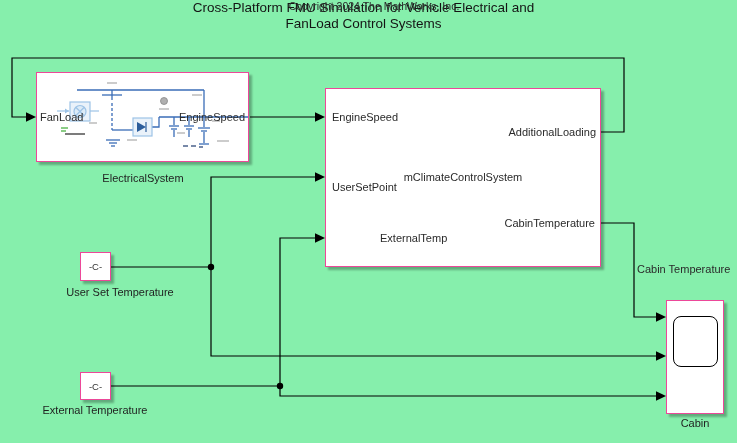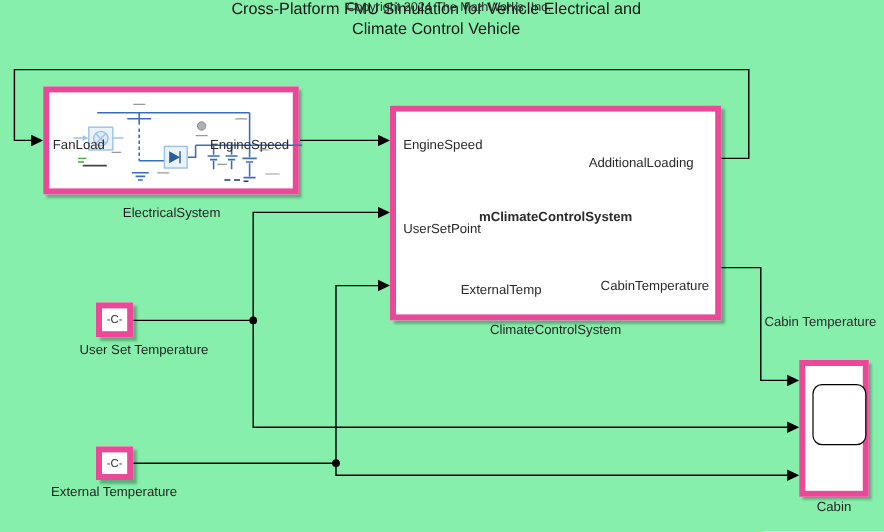--- a/index.html
+++ b/index.html
@@ -6,21 +6,21 @@
   #canvas {
     position:relative; width:737px; height:443px; background:#86efac;
     font-family:"Liberation Sans", sans-serif; color:#1a1a1a; overflow:hidden;
   }
   .abs { position:absolute; }
   #title {
     left:0; top:9; width:727px; text-align:center;
     font-size:13.5px; line-height:16px; color:#141414;
   }
   .simblock {
-    position:absolute; background:#ffffff; border:5px solid #ec4899;
+    position:absolute; background:#ffffff; border:1px solid #ec4899;
     box-shadow:3px 3px 2px rgba(0,0,0,0.28); box-sizing:border-box;
   }
   .blocklabel {
     position:absolute; transform:translateX(-50%);
     font-size:11px; color:#1f1f1f; white-space:nowrap;
   }
   .portlabel {
     position:absolute; font-size:11px; color:#2a2a2a;
     white-space:nowrap; line-height:13px;
   }
@@ -41,21 +41,21 @@
     font-size:10.5px; color:#2a2a2a;
   }
 </style>
 </head>
 <body>
 
 <div id="canvas">
 
   <div id="title" class="abs">
     <div>Cross-Platform FMU Simulation for Vehicle Electrical and</div>
-    <div>Climate Control Vehicle</div>
+    <div>FanLoad Control Systems</div>
   </div>
 
   <svg id="wires" class="abs" width="737" height="443" viewBox="0 0 737 443">
     <g stroke="#000000" stroke-width="1.2" fill="none">
 
       <path d="M601,132 H624 V58 H12 V117 H27"></path>
 
       <path d="M250,117 H316"></path>
 
       <path d="M111,267 H211"></path>
@@ -149,25 +149,24 @@
     </svg>
     <span class="portlabel" style="left:3px; top:38px;">FanLoad</span>
     <span class="portlabel right-align" style="right:3px; top:38px;">EngineSpeed</span>
   </div>
   <span class="blocklabel" style="left:143px; top:172px;">ElectricalSystem</span>
 
   <div class="simblock" style="left:325px; top:88px; width:276px; height:179px;">
     <span class="portlabel" style="left:6px; top:22px;">EngineSpeed</span>
     <span class="portlabel" style="left:6px; top:92px;">UserSetPoint</span>
     <span class="portlabel" style="left:6px; top:143px;padding-left:48px;">ExternalTemp</span>
-    <span class="portlabel right-align" style="right:18px; top:37px;">AdditionalLoading</span>
-    <span class="portlabel right-align" style="right:5px; top:140px;">CabinTemperature</span>
-    <span class="portlabel" style="left:0; top:82px; width:100%; text-align:center;font-weight:bold;">mClimateControlSystem</span>
+    <span class="portlabel right-align" style="right:4px; top:37px;">AdditionalLoading</span>
+    <span class="portlabel right-align" style="right:5px; top:128px;">CabinTemperature</span>
+    <span class="portlabel" style="left:0; top:82px; width:100%; text-align:center;">mClimateControlSystem</span>
   </div>
-  <span class="blocklabel" style="left:463px; top:269px;">ClimateControlSystem</span>
 
   <div class="simblock" style="left:80px; top:252px; width:31px; height:29px;">
     <div class="const-val">-C-</div>
   </div>
   <span class="blocklabel" style="left:96px; top:286px;margin-left:24px;">User Set Temperature</span>
 
   <div class="simblock" style="left:80px; top:372px; width:31px; height:28px;">
     <div class="const-val">-C-</div>
   </div>
   <span class="blocklabel" style="left:95px; top:404px;text-align:center;">External Temperature</span>

